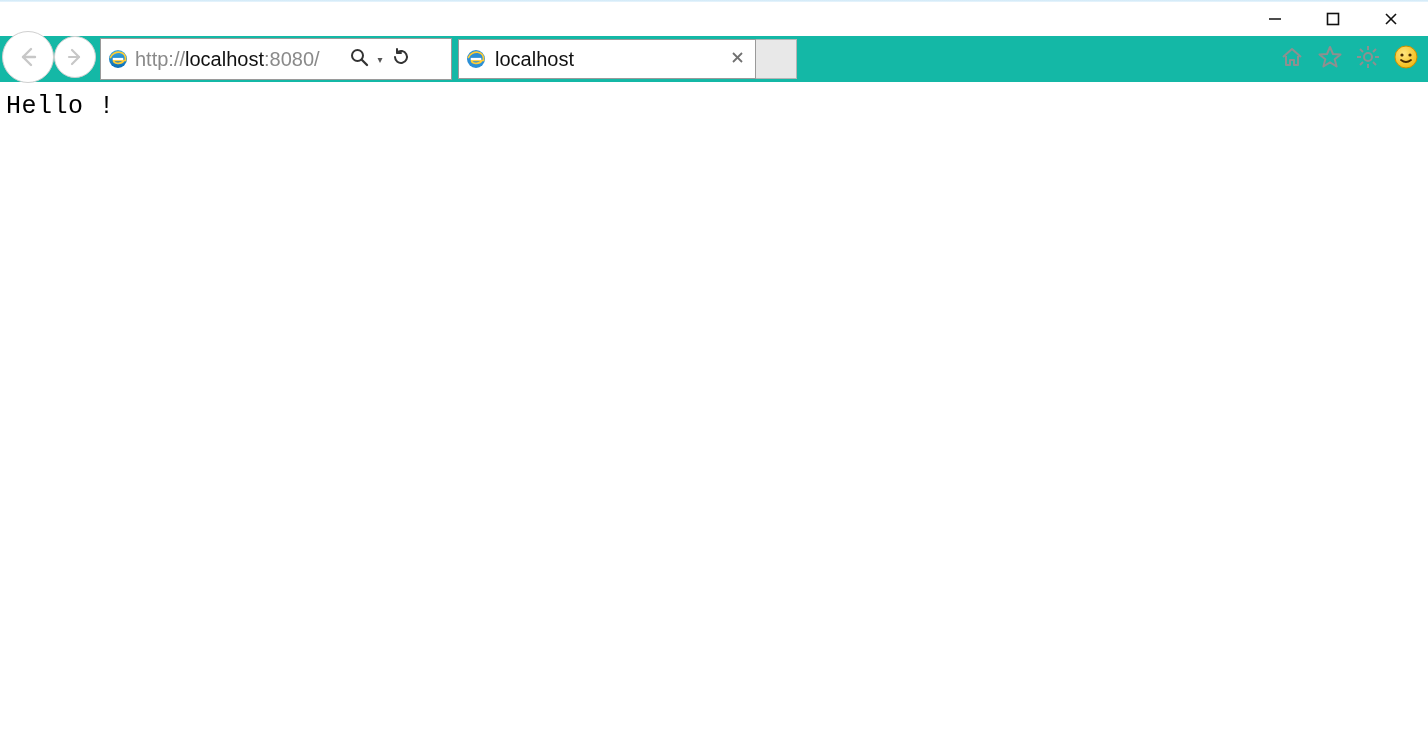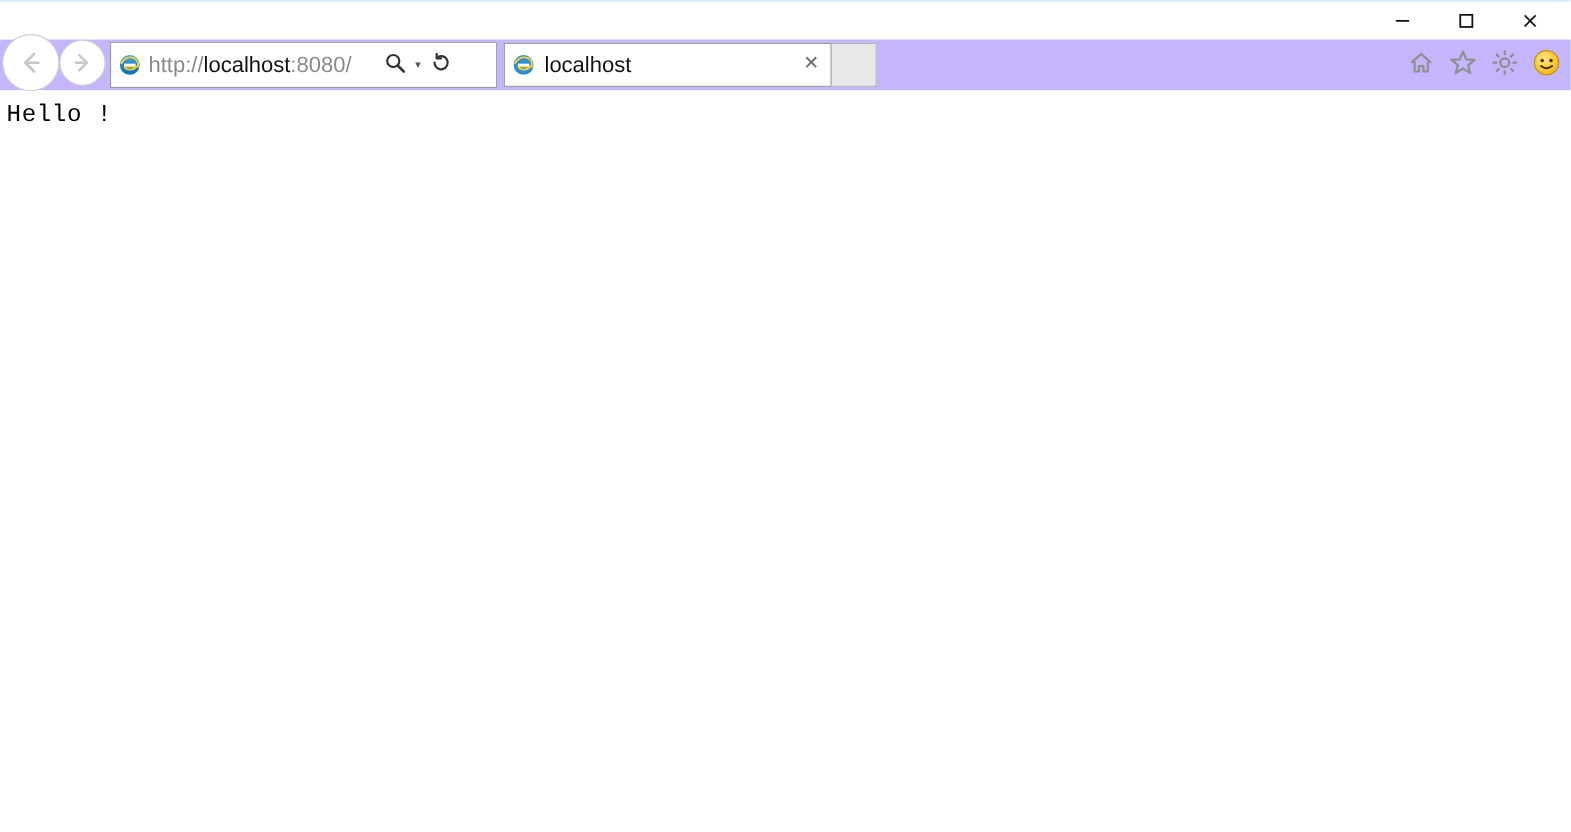--- a/index.html
+++ b/index.html
@@ -35,21 +35,21 @@
     color: #111;
     cursor: pointer;
   }
   .caption-btn svg { display: block; }
 
   
   .toolbar {
     height: 46px;
     display: flex;
     align-items: center;
-    background: #c4b5fd;
+    background: #14b8a6;
   }
 
   .nav-btn {
     width: 50px;
     height: 50px;
     border: 1px solid #d0d0d0;
     border-radius: 50%;
     display: flex;
     align-items: center;
     justify-content: center;
@@ -150,21 +150,21 @@
     width: 32px; height:32px;
     display:flex; align-items:center; justify-content:center;
     color:#8f8f8f;
     cursor:pointer;
   }
 
   
   .page-content {
     padding: 10px 6px;
     font-family: "Courier New", monospace;
-    font-size: 22px;
+    font-size: 25px;
     color:#000;
     letter-spacing: 0.5px;
   }
 
   
   .ie-e {
     width:24px; height:24px;
   }
 </style>
 </head>

